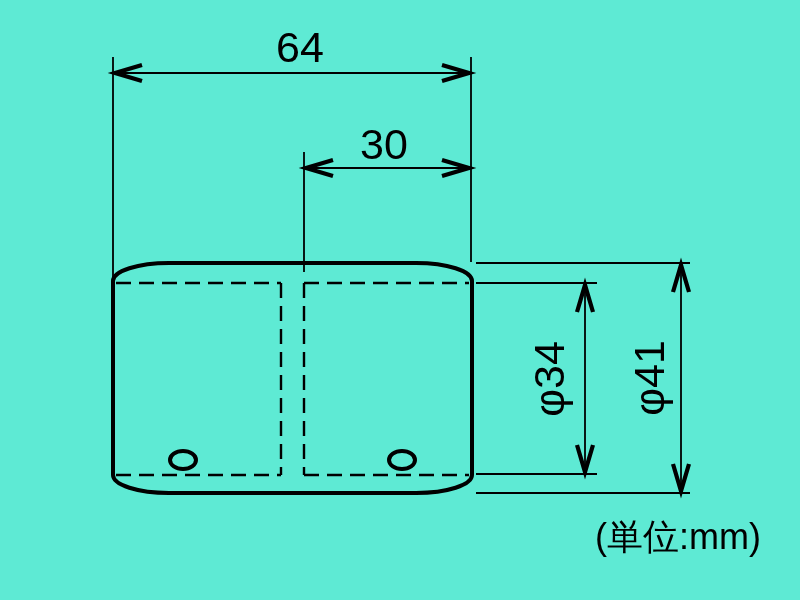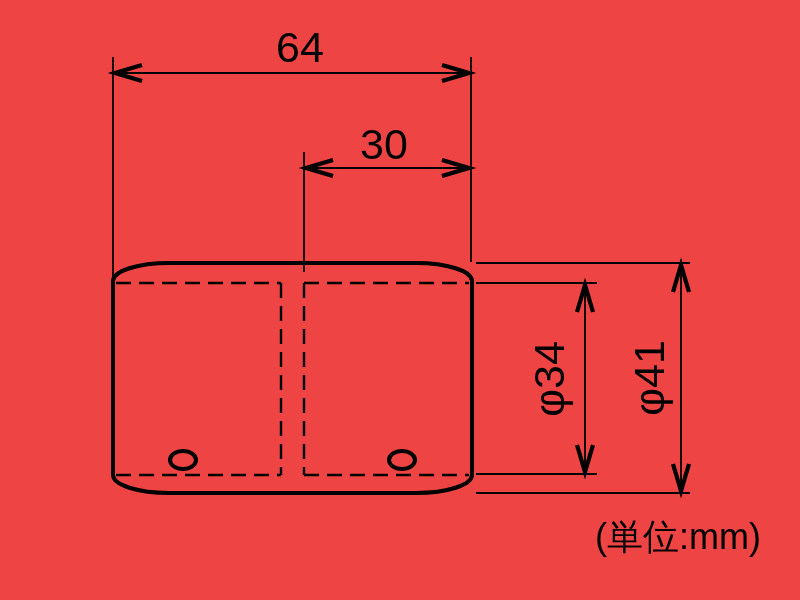--- a/index.html
+++ b/index.html
@@ -8,21 +8,21 @@
     background: #ffffff;
     width: 800px;
     height: 600px;
     overflow: hidden;
     font-family: "Liberation Sans", "DejaVu Sans", sans-serif;
   }
   .canvas {
     position: relative;
     width: 800px;
     height: 600px;
-    background: #ef4444;
+    background: #5eead4;
     text-decoration: underline;
   }
   svg text {
     fill: #000000;
     font-family: "Liberation Sans", "DejaVu Sans", sans-serif;
   }
   .dim-num { font-size: 43px; }
   .unit-note { font-size: 36px; }
   .thick { stroke: #000000; stroke-width: 4; fill: none; }
   .thin  { stroke: #000000; stroke-width: 1.8; fill: none; }

